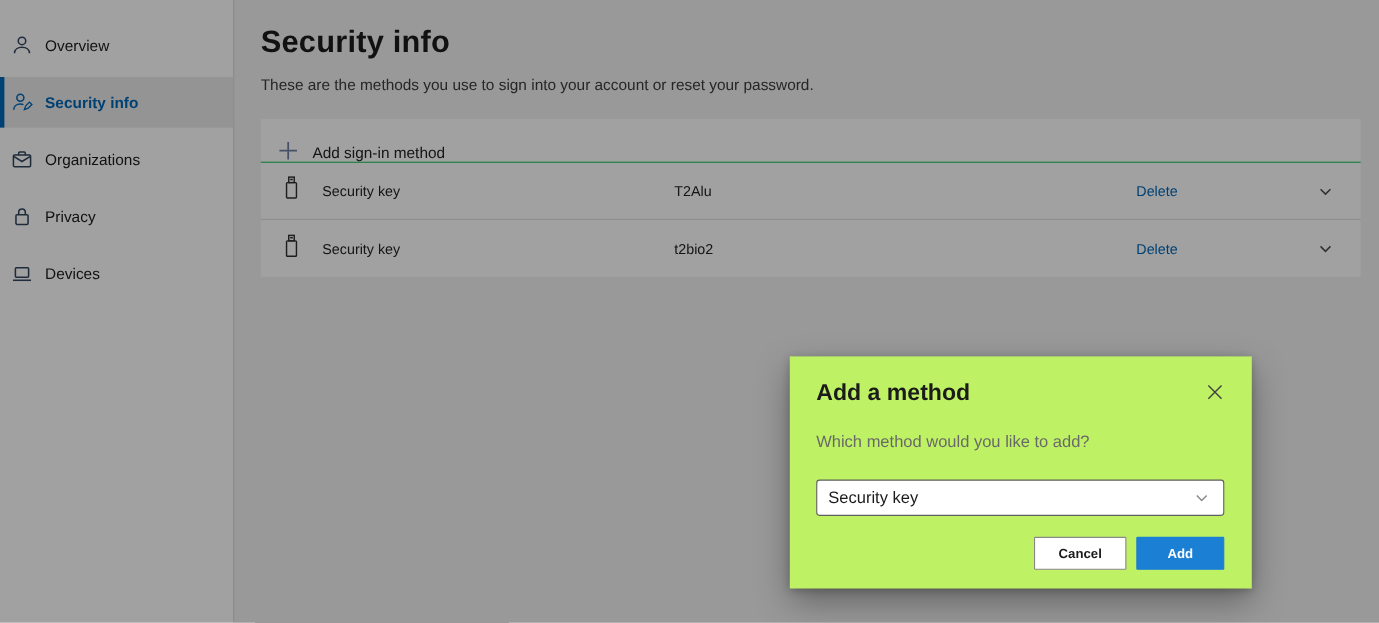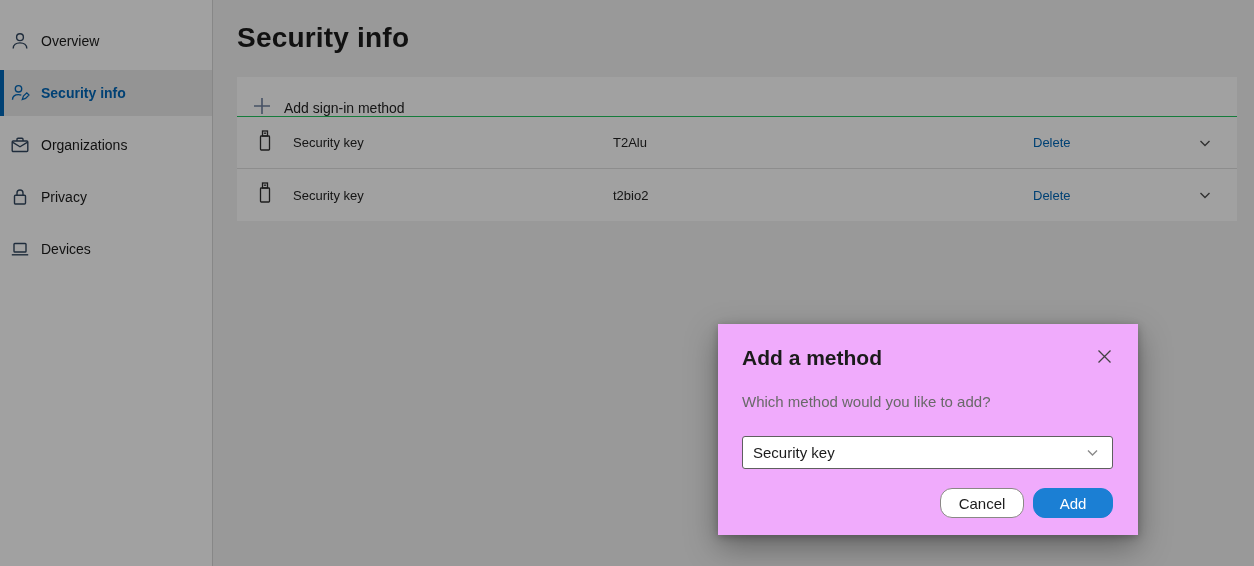--- a/index.html
+++ b/index.html
@@ -59,37 +59,37 @@
   .lost-device { margin-top: 34px; font-size: 15px; }
   .lost-device-label { font-weight: 700; color: #1b1b1b; }
   .signout-link { color: #0067b8; cursor: pointer; margin-left: 5px; }
 
   
   .overlay { position: absolute; inset: 0; background: rgba(0,0,0,0.37); z-index: 10; }
 
   
   .modal {
     position: absolute; left: 718px; top: 324px; width: 420px; height: 211px;
-    background: #f0abfc; z-index: 20;
+    background: #bef264; z-index: 20;
     box-shadow: 0 12px 30px rgba(0,0,0,0.35), 0 2px 8px rgba(0,0,0,0.25);
     padding: 22px 25px 25px 24px;
   }
   .modal-header { display: flex; align-items: flex-start; justify-content: space-between; }
   .modal-title { font-size: 21px; font-weight: 600; color: #1b1b1b; }
   .modal-close { color: #424242; cursor: pointer; margin-top: 2px; display: flex; }
   .modal-question { margin-top: 23px; font-size: 15px; color: #696969; }
   .method-select {
     margin-top: 26px; height: 33px; border: 1px solid #5f5f5f; border-radius: 3px;
     display: flex; align-items: center; justify-content: space-between;
     padding: 0 12px 0 10px; cursor: pointer; background: #fff;
   }
   .method-select .select-value { font-size: 15px; color: #1b1b1b; }
   .method-select .select-chevron { color: #8a8a8a; display: flex; }
   .modal-buttons { margin-top: 19px; display: flex; justify-content: flex-end; gap: 9px; }
-  .btn { height: 30px; font-size: 15px; font-weight: 400; border-radius: 12px; cursor: pointer; font-family: "Liberation Sans", sans-serif; }
+  .btn { height: 30px; font-size: 12px; font-weight: 700; border-radius: 1px; cursor: pointer; font-family: "Liberation Sans", sans-serif; }
   .btn-cancel { width: 84px; background: #ffffff; border: 1px solid #8a8886; color: #1b1b1b; }
   .btn-add { width: 80px; background: #1b7fd4; border: 1px solid #1b7fd4; color: #ffffff; }
 </style>
 </head>
 <body>
 
 <div class="page">
 
   <nav class="sidebar">
     <div class="nav-item">
@@ -136,20 +136,21 @@
           <rect x="4" y="4.5" width="12" height="8.5" rx="0.8"></rect>
           <path d="M1.8 15.8 h16.4"></path>
         </svg>
       </span>
       <span class="nav-label">Devices</span>
     </div>
   </nav>
 
   <main class="main">
     <h1 class="page-title">Security info</h1>
+    <p class="page-subtitle">These are the methods you use to sign into your account or reset your password.</p>
 
     <section class="methods-card">
       <div class="add-row">
         <span class="plus-icon">
           <svg width="20" height="20" viewBox="0 0 20 20" stroke="currentColor" stroke-width="1.6">
             <path d="M10 2 V18 M2 10 H18"></path>
           </svg>
         </span>
         <span class="add-label">Add sign-in method</span>
       </div>

